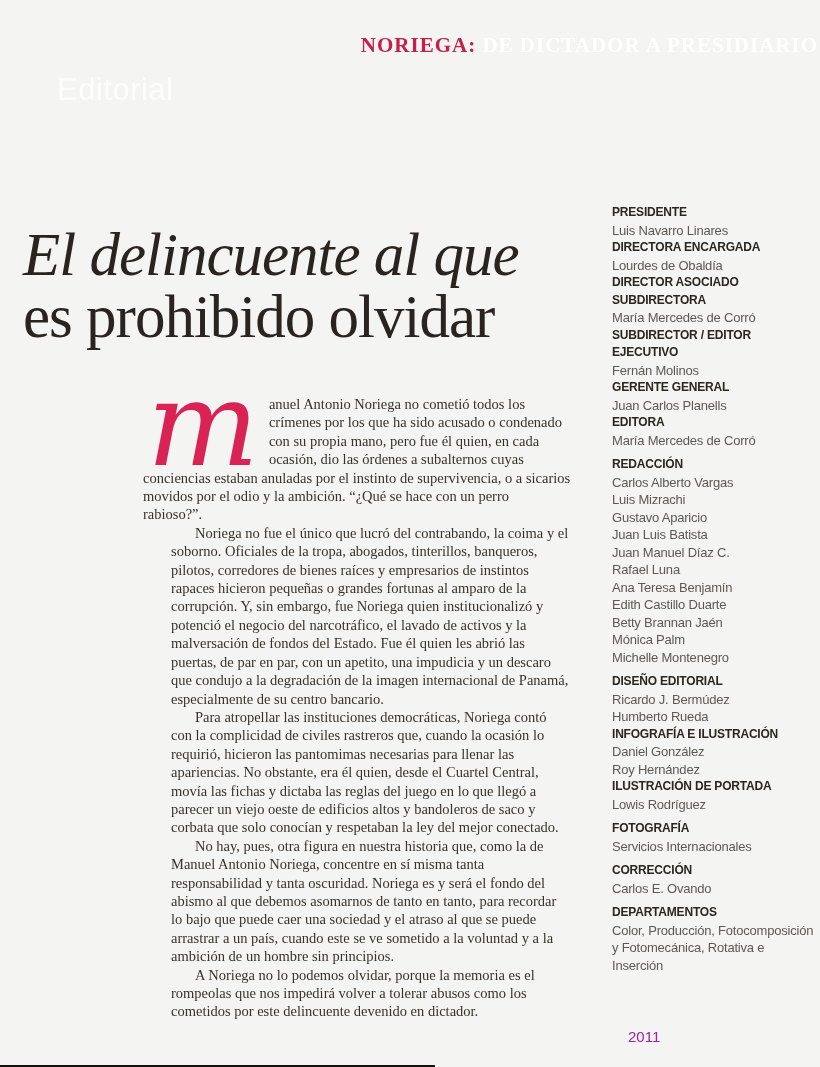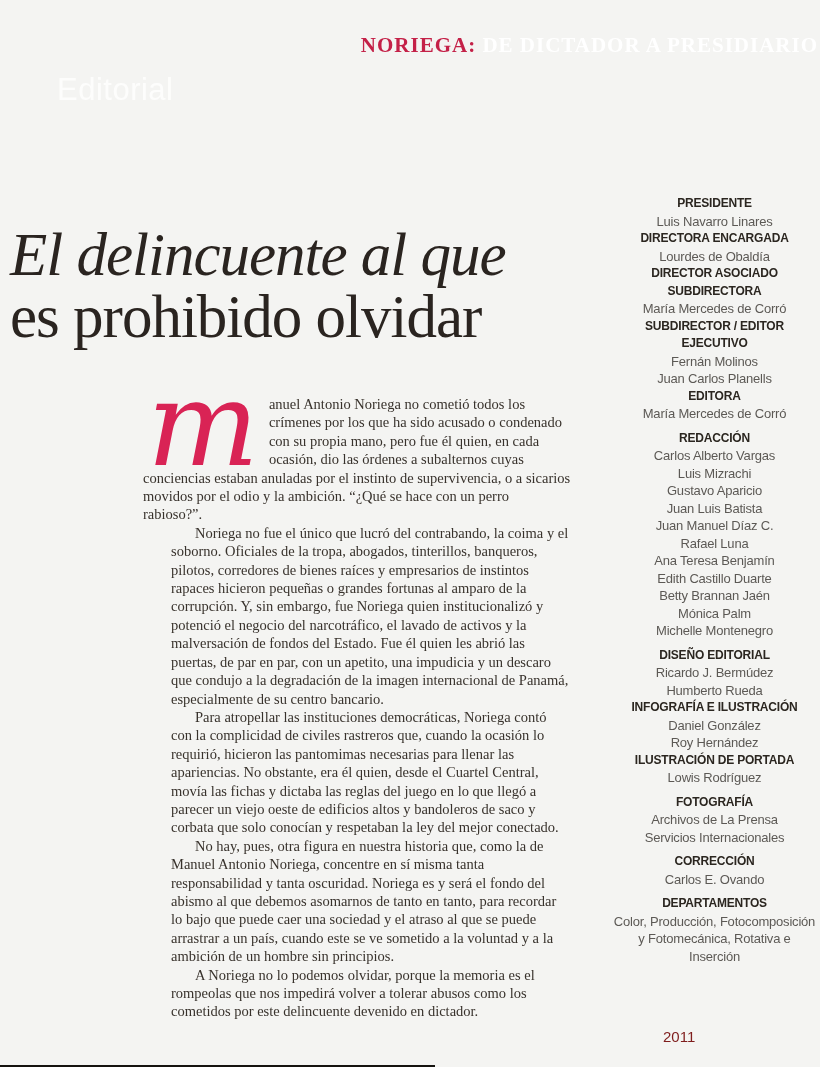--- a/index.html
+++ b/index.html
@@ -19,21 +19,21 @@
   }
   .kicker-red{color:#c42148;}
   .kicker-rest{color:#ffffff;}
   
   .editorial-label{
     position:absolute;top:72px;left:57px;
     font-size:31px;color:#fdfdfc;letter-spacing:0.5px;
   }
   
   .headline{
-    position:absolute;top:222px;left:10px;width:600px;
+    position:absolute;top:222px;left:23px;width:600px;
     font-family:"Liberation Serif",serif;color:#2a2420;
   }
   .headline .line1{
     font-style:italic;font-weight:400;
     font-size:61px;line-height:65px;letter-spacing:-1px;
   }
   .headline .line2{
     font-weight:400;
     font-size:61px;line-height:60px;letter-spacing:-1px;
   }
@@ -50,36 +50,36 @@
     float:left;
     font-family:"DejaVu Serif",serif;
     font-style:italic;
     font-size:118px;line-height:55px;
     height:58px;
     margin:2px 10px 0 4px;
     color:#d92355;
   }
   
   .masthead{
-    position:absolute;left:612px;top:195px;width:205px;text-align:center;
+    position:absolute;left:612px;top:204px;width:205px;
   }
   .m-group{margin:0;}
   .m-group.gap{margin-top:7px;}
   .m-title{
     font-weight:700;font-size:12px;line-height:17.5px;
     color:#2b2620;letter-spacing:-0.2px;
   }
   .m-name{
     font-size:13px;line-height:17.5px;
     color:#5c5955;letter-spacing:-0.2px;
   }
   
   .footer-year{
-    position:absolute;left:663px;top:1028px;
-    font-size:15px;color:#7f1d1d;
+    position:absolute;left:628px;top:1028px;
+    font-size:15px;color:#a21caf;
   }
   .footer-page{
     position:absolute;left:773px;top:1076px;
     font-size:15px;color:#3b3733;
   }
   .bottom-rule{
     position:absolute;left:0;bottom:0;
     width:435px;height:2px;background:#15130f;
   }
 </style>
@@ -121,20 +121,21 @@
       </div>
       <div class="m-group">
         <div class="m-title">SUBDIRECTORA</div>
         <div class="m-name">María Mercedes de Corró</div>
       </div>
       <div class="m-group">
         <div class="m-title">SUBDIRECTOR / EDITOR EJECUTIVO</div>
         <div class="m-name">Fernán Molinos</div>
       </div>
       <div class="m-group">
+        <div class="m-title">GERENTE GENERAL</div>
         <div class="m-name">Juan Carlos Planells</div>
       </div>
       <div class="m-group">
         <div class="m-title">EDITORA</div>
         <div class="m-name">María Mercedes de Corró</div>
       </div>
       <div class="m-group gap">
         <div class="m-title">REDACCIÓN</div>
         <div class="m-name">Carlos Alberto Vargas</div>
         <div class="m-name">Luis Mizrachi</div>
@@ -157,21 +158,20 @@
         <div class="m-title">INFOGRAFÍA E ILUSTRACIÓN</div>
         <div class="m-name">Daniel González</div>
         <div class="m-name">Roy Hernández</div>
       </div>
       <div class="m-group">
         <div class="m-title">ILUSTRACIÓN DE PORTADA</div>
         <div class="m-name">Lowis Rodríguez</div>
       </div>
       <div class="m-group gap">
         <div class="m-title">FOTOGRAFÍA</div>
-        <div class="m-name">Archivos de La Prensa</div>
         <div class="m-name">Servicios Internacionales</div>
       </div>
       <div class="m-group gap">
         <div class="m-title">CORRECCIÓN</div>
         <div class="m-name">Carlos E. Ovando</div>
       </div>
       <div class="m-group gap">
         <div class="m-title">DEPARTAMENTOS</div>
         <div class="m-name">Color, Producción, Fotocomposición y Fotomecánica, Rotativa e Inserción</div>
       </div>

